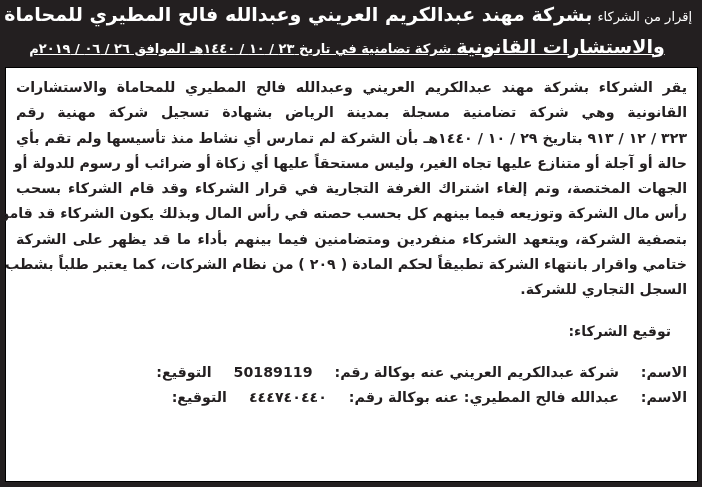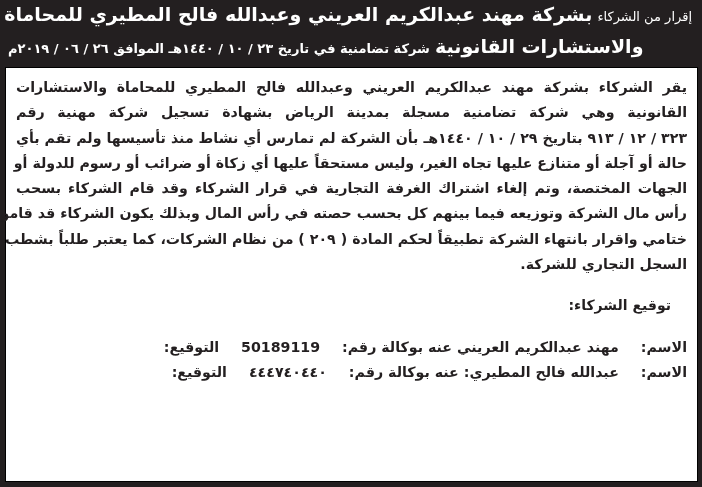--- a/index.html
+++ b/index.html
@@ -7,21 +7,21 @@
       width: 702px; height: 487px; overflow: hidden;
       background: #231f20;
       font-family: "DejaVu Sans", sans-serif;
     }
     .notice { position: relative; width: 702px; height: 487px; direction: rtl; }
     .header {
       position: absolute; top: 0; left: 0; right: 0; height: 81px;
       color: #ffffff; padding: 0 10px; box-sizing: border-box;
     }
     .h-line1 { position: absolute; top: 3px; right: 10px; left: 8px; white-space: nowrap; text-align: right; }
-    .h-line2 { position: absolute; top: 35px; right: 16px; left: 8px; white-space: nowrap; text-align: left; }
+    .h-line2 { position: absolute; top: 35px; right: 16px; left: 8px; white-space: nowrap; text-align: center; text-decoration: underline; }
     .h-small { font-size: 13px; font-weight: normal; }
     .h-big { font-size: 19px; font-weight: bold; letter-spacing: -0.3px; }
     .h-mid { font-size: 13px; font-weight: bold; }
     .body-box {
       position: absolute; top: 67px; left: 5px; right: 4px; bottom: 5px;
       background: #ffffff; border: 1px solid #000;
       padding: 7px 10px 4px 10px; box-sizing: border-box;
       color: #231f20;
     }
     .para {
@@ -50,29 +50,30 @@
   </div>
 
   <div class="body-box">
     <div class="para">
       <span class="line">يقر الشركاء بشركة مهند عبدالكريم العريني وعبدالله فالح المطيري للمحاماة والاستشارات</span>
       <span class="line">القانونية وهي شركة تضامنية مسجلة بمدينة الرياض بشهادة تسجيل شركة مهنية رقم</span>
       <span class="line">٣٢٣ / ١٢ / ٩١٣ بتاريخ ٢٩ / ١٠ / ١٤٤٠هـ بأن الشركة لم تمارس أي نشاط منذ تأسيسها ولم تقم بأي</span>
       <span class="line">حالة أو آجلة أو متنازع عليها تجاه الغير، وليس مستحقاً عليها أي زكاة أو ضرائب أو رسوم للدولة أو</span>
       <span class="line">الجهات المختصة، وتم إلغاء اشتراك الغرفة التجارية في قرار الشركاء وقد قام الشركاء بسحب</span>
       <span class="line">رأس مال الشركة وتوزيعه فيما بينهم كل بحسب حصته في رأس المال وبذلك يكون الشركاء قد قاموا</span>
+      <span class="line">بتصفية الشركة، ويتعهد الشركاء منفردين ومتضامنين فيما بينهم بأداء ما قد يظهر على الشركة</span>
       <span class="line">ختامي واقرار بانتهاء الشركة تطبيقاً لحكم المادة ( ٢٠٩ ) من نظام الشركات، كما يعتبر طلباً بشطب</span>
       <span class="line last">السجل التجاري للشركة.</span>
     </div>
 
     <div class="sig-title">توقيع الشركاء:</div>
 
     <div class="sig-row">
       <span>الاسم:</span>
-      <span>مهند عبدالكريم العريني عنه بوكالة رقم:</span>
+      <span>شركة عبدالكريم العريني عنه بوكالة رقم:</span>
       <span>50189119</span>
       <span>التوقيع:</span>
     </div>
     <div class="sig-row">
       <span>الاسم:</span>
       <span>عبدالله فالح المطيري: عنه بوكالة رقم:</span>
       <span>٤٤٤٧٤٠٤٤٠</span>
       <span>التوقيع:</span>
     </div>
   </div>

